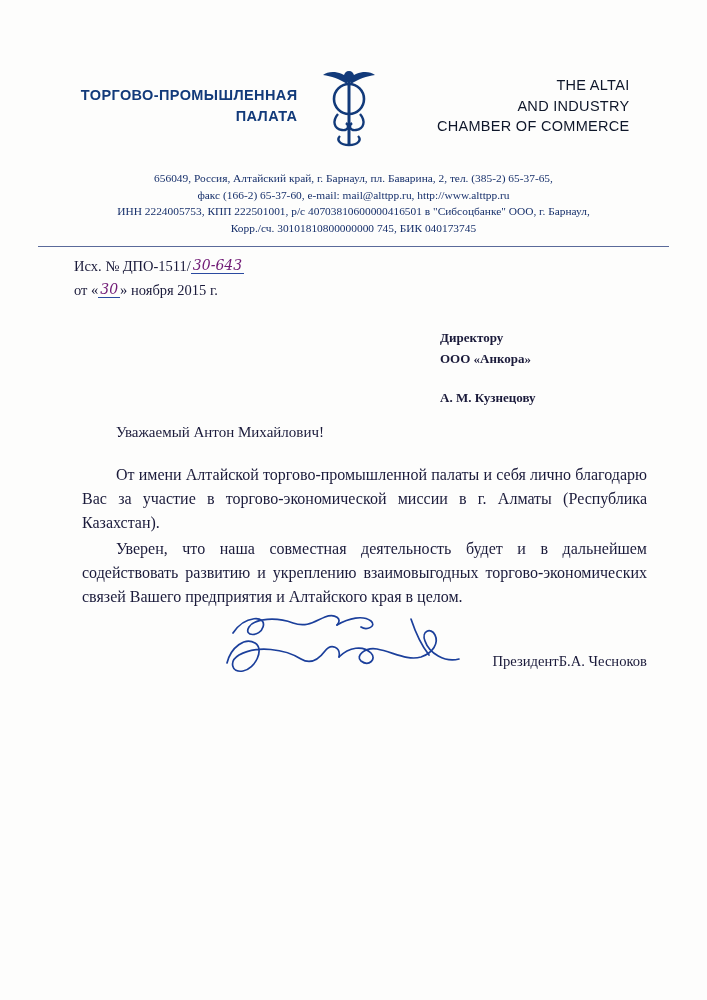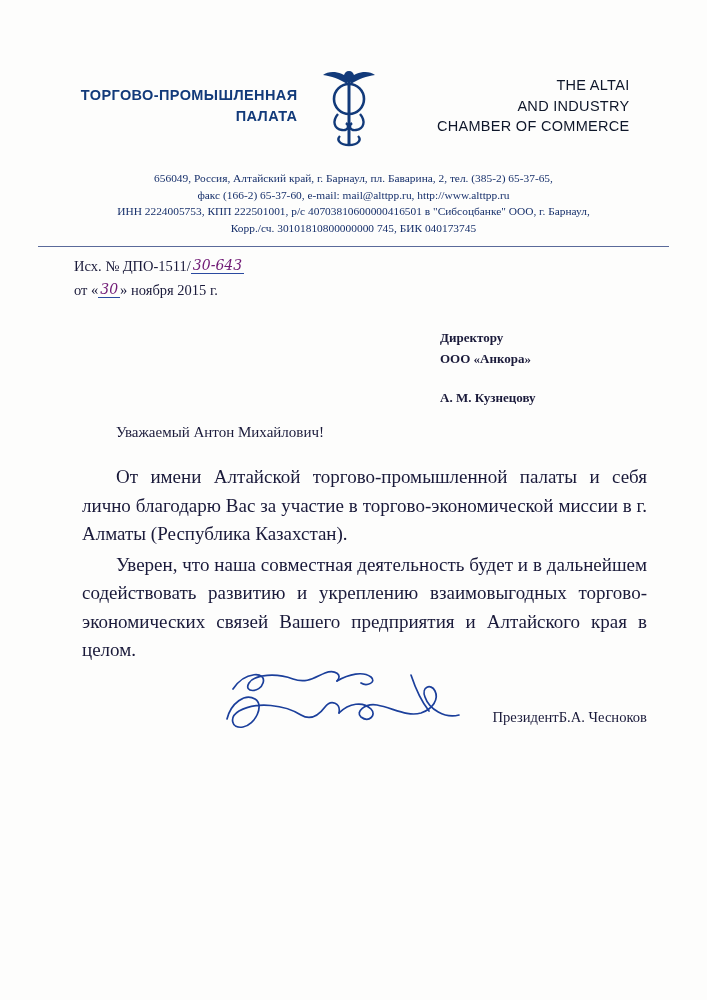--- a/index.html
+++ b/index.html
@@ -108,21 +108,21 @@
     margin-top: 16px;
     padding-left: 116px;
     font-size: 15px;
     font-weight: normal;
   }
 
   
   .body-text {
     margin-top: 22px;
     padding: 0 60px 0 82px;
-    font-size: 19px;
+    font-size: 16px;
     line-height: 1.5;
     text-align: justify;
   }
   .body-text p {
     margin: 0 0 2px 0;
     text-indent: 34px;
   }
 
   
   .sig-row {

